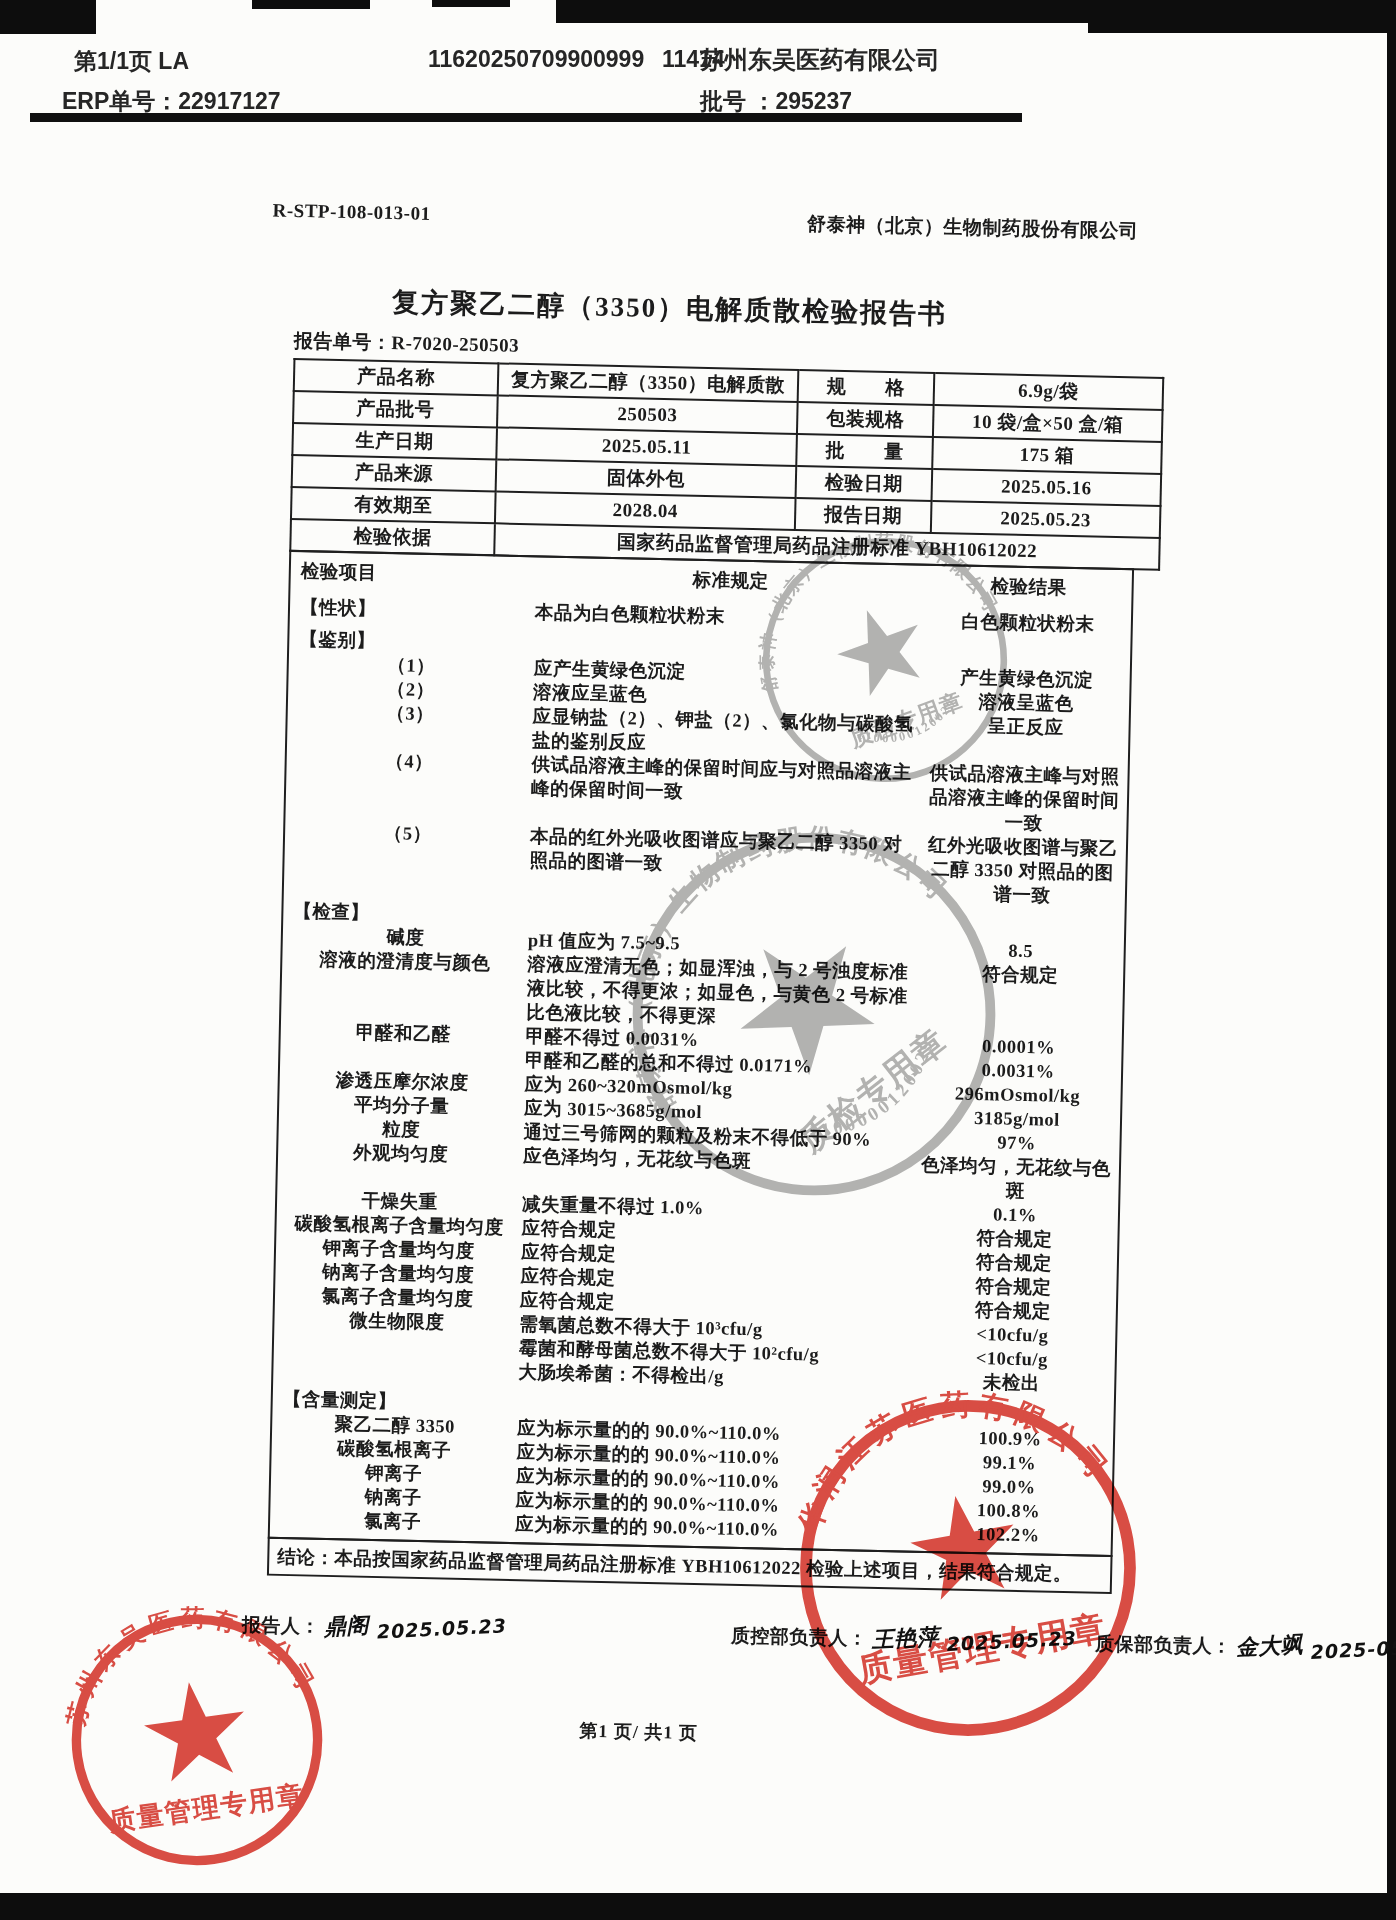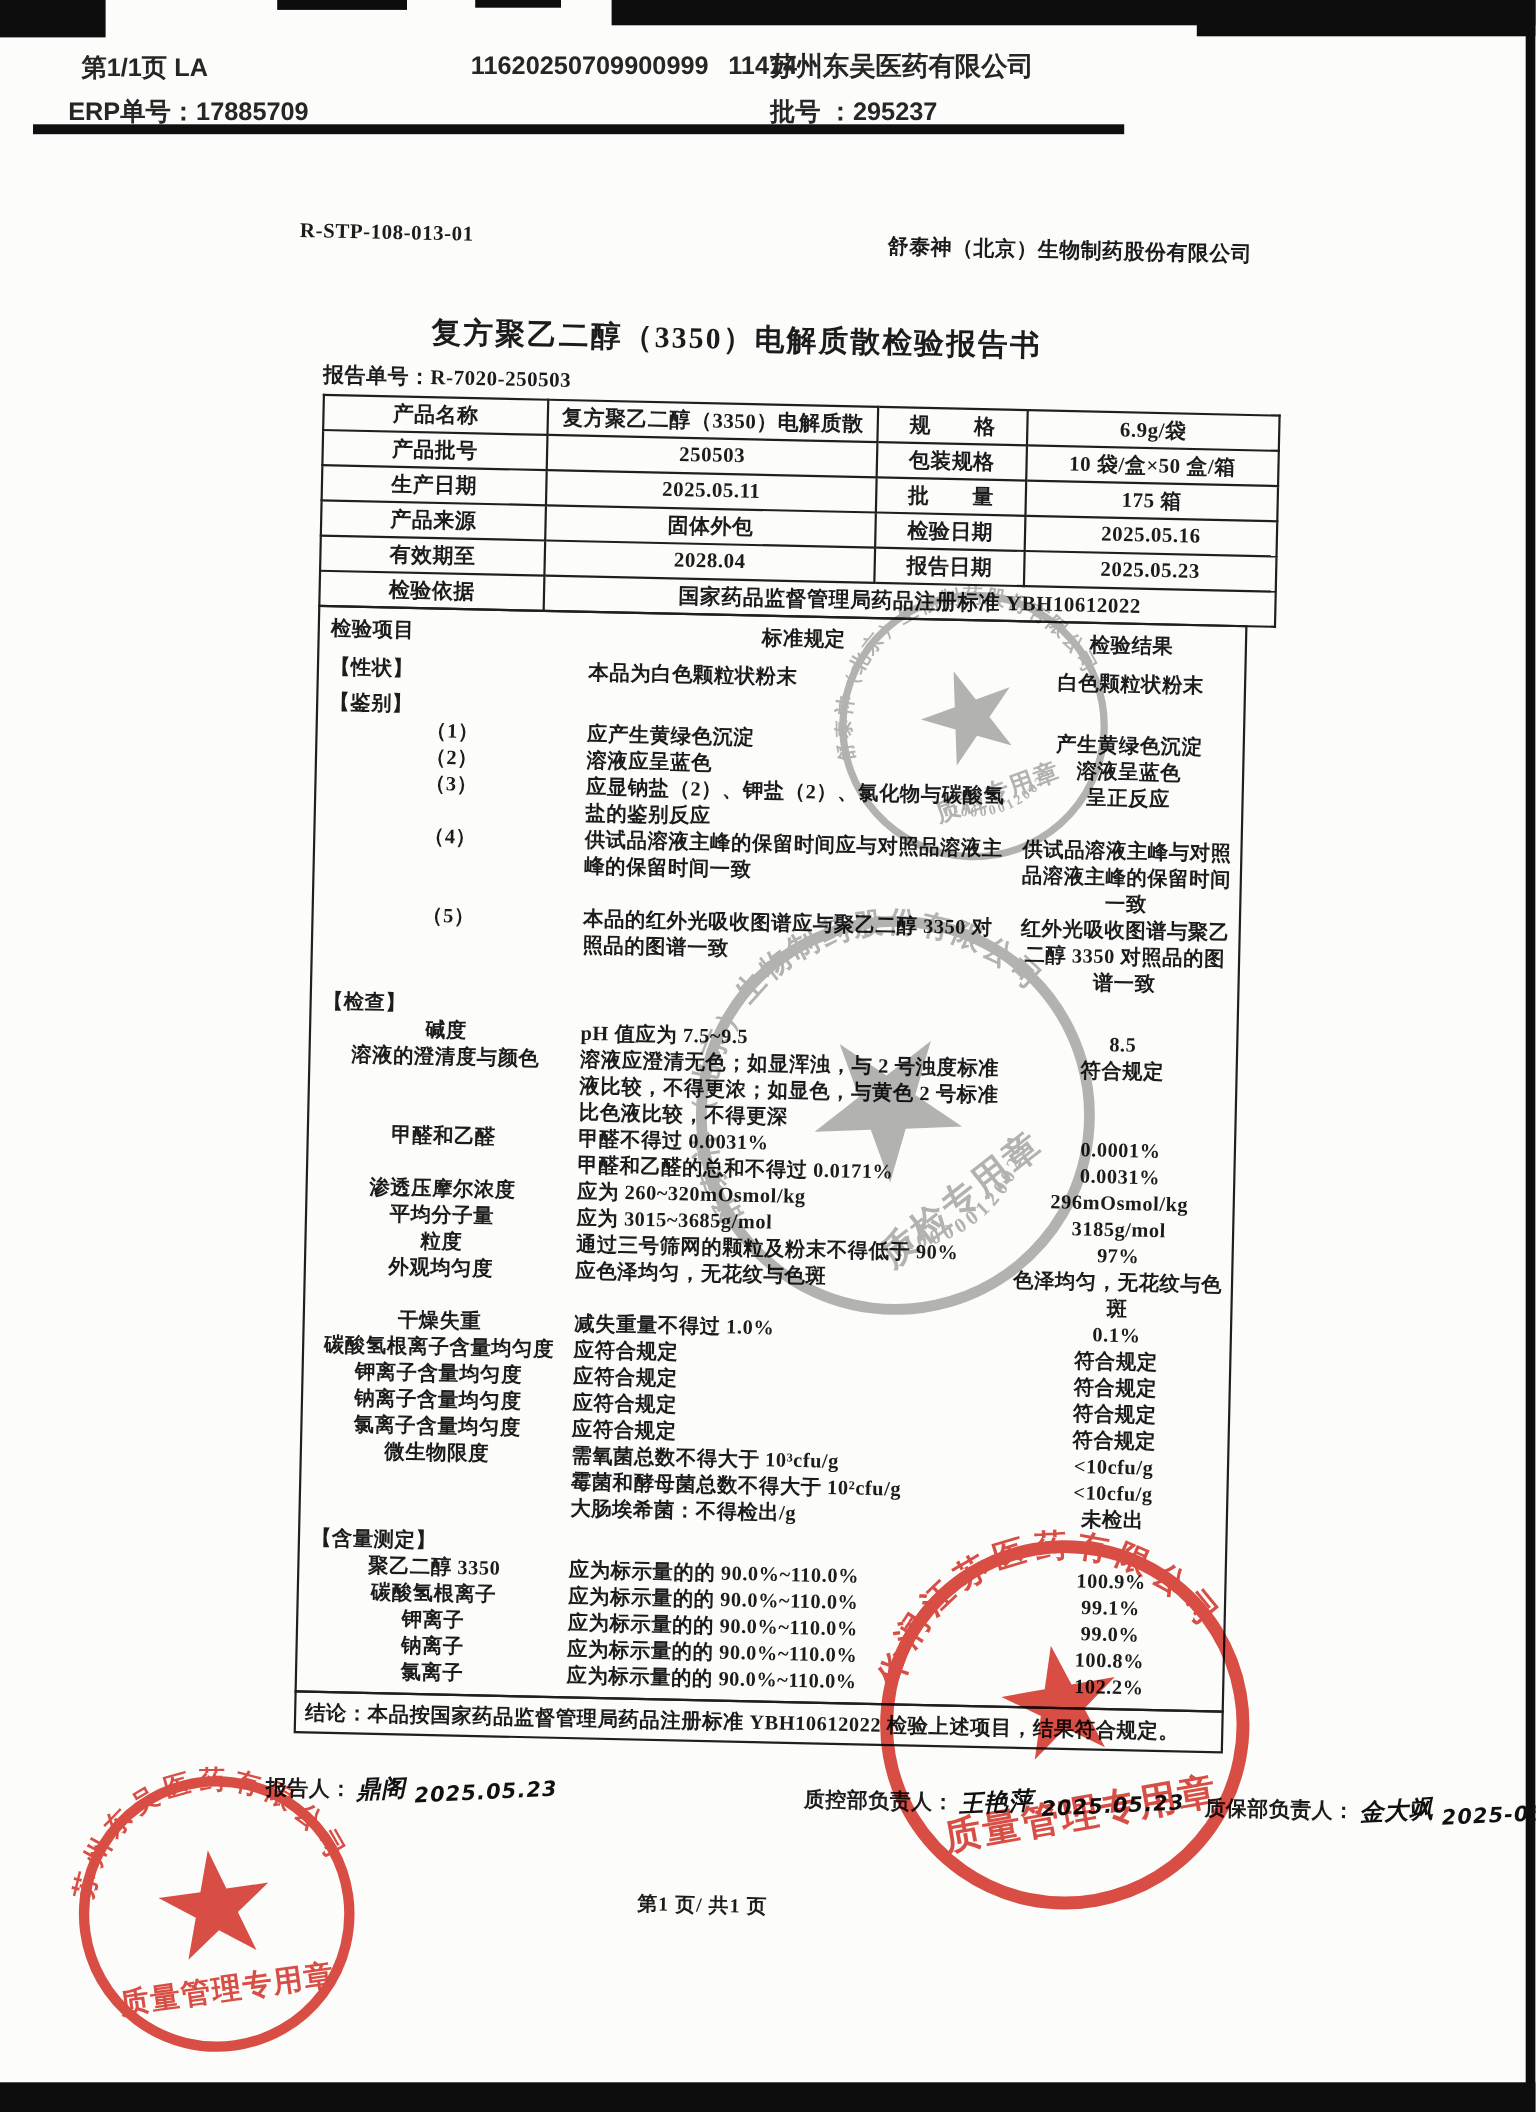--- a/index.html
+++ b/index.html
@@ -92,21 +92,21 @@
   <div class="scan-bar" id="bar-top-right"></div>
   <div class="scan-bar" id="bar-top-right2"></div>
   <div class="scan-bar" id="bar-right"></div>
   <div class="scan-bar" id="bar-bottom"></div>
 
   <div class="print-header">
     <span id="ph-page">第1/1页 LA</span>
     <span id="ph-num">11620250709900999</span>
     <span id="ph-code">11414</span>
     <span id="ph-company">苏州东吴医药有限公司</span>
-    <span id="ph-erp">ERP单号：17885709</span>
+    <span id="ph-erp">ERP单号：22917127</span>
     <span id="ph-batch">批号 ：295237</span>
   </div>
   <div class="header-rule"></div>
 
   <div class="cert">
     <div class="cert-head">
       <span>R-STP-108-013-01</span>
       <span>舒泰神（北京）生物制药股份有限公司</span>
     </div>
     <div class="cert-title">复方聚乙二醇（3350）电解质散检验报告书</div>

